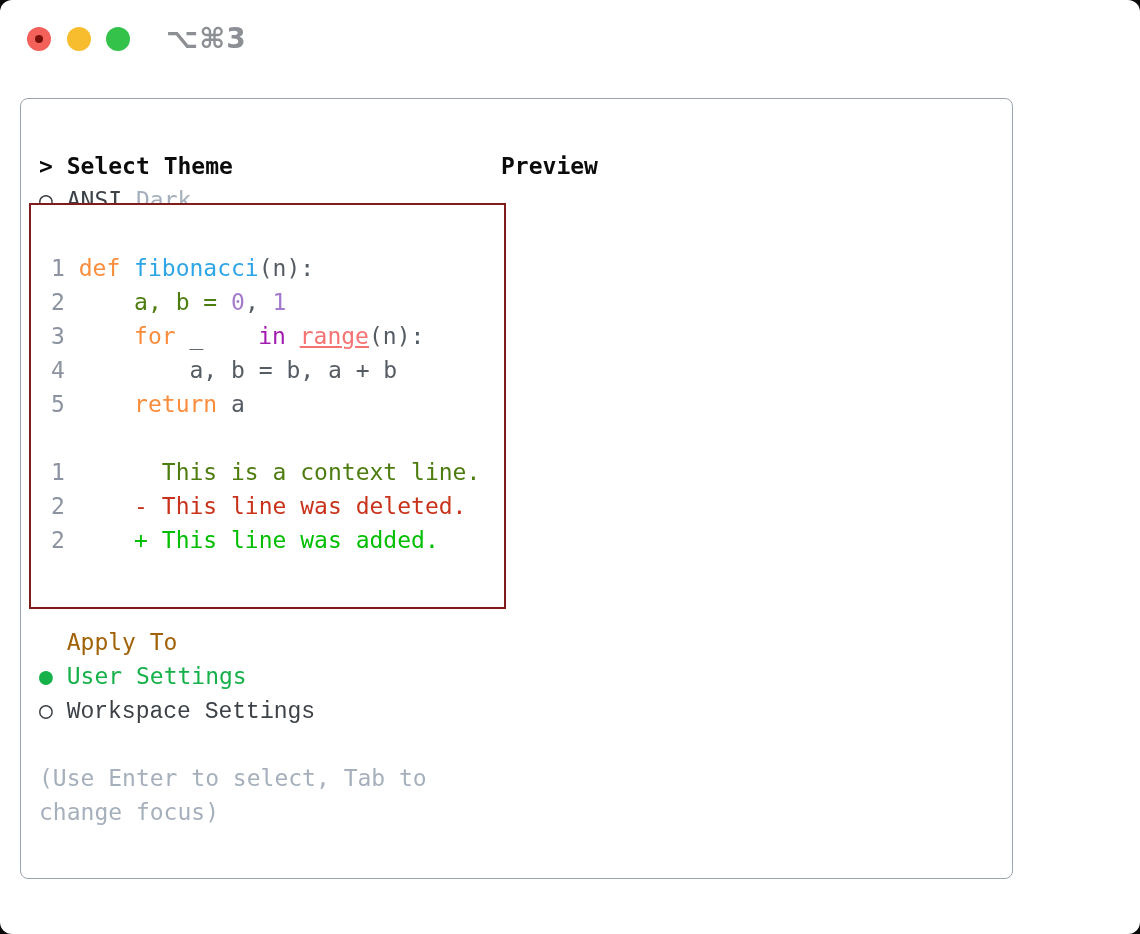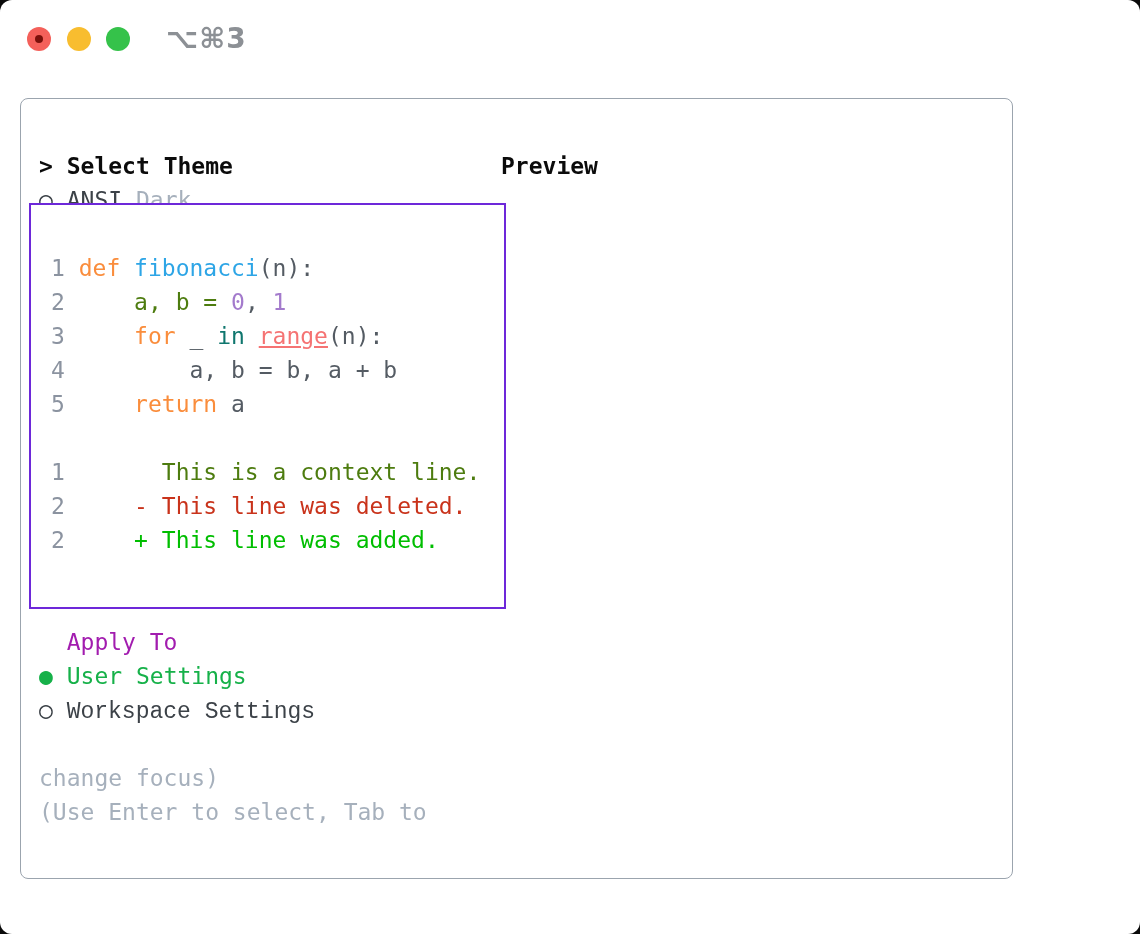--- a/index.html
+++ b/index.html
@@ -23,27 +23,27 @@
   }
   
   .panel {
     position:absolute; left:20px; top:98px; width:993px; height:781px;
     border:1.5px solid #9BA4AE; border-radius:8px; background:#fff;
   }
   .row { height:34px; line-height:34px; font-size:23px; white-space:pre; color:#3C4248; }
   .row.header { font-weight:bold; color:#0b0b0b; }
   .spacer { height:34px; }
   .left-col  { position:absolute; left:18px; top:50px; }
-  .section-header { color:#a21caf; padding-left:2ch; }
+  .section-header { color:#a16207; padding-left:2ch; }
   .hint div { height:34px; line-height:34px; font-size:23px; white-space:pre; }
   
   .right-col { position:absolute; left:480px; top:50px; }
   .preview-box {
     position:absolute; left:8px; top:104px; width:477px; height:406px;
-    border:2px solid #6d28d9; background:#ffffff;
+    border:2px solid #7f1d1d; background:#ffffff;
     padding:46px 0 4px 20px; overflow:hidden;
   }
   .code-line { height:34px; line-height:34px; font-size:23px; white-space:pre; }
 </style>
 </head>
 <body>
 
 <div class="window">
 
   <div class="titlebar">
@@ -74,33 +74,33 @@
           <div class="row item"><span style="color: rgb(60, 66, 72);">○</span><span style="color: rgb(60, 66, 72);"> XCode</span><span style="color: rgb(166, 176, 188);"> Light</span></div>
         </div>
       <div class="spacer"></div>
       <div class="row section-header">Apply To</div>
       <div id="apply-options">
           <div class="row item"><span style="color: rgb(22, 177, 73);">●</span><span style="color: rgb(22, 177, 73);"> User Settings</span></div>
           <div class="row item"><span style="color: rgb(60, 66, 72);">○</span><span style="color: rgb(60, 66, 72); font-family: Liberation Mono, monospace;"> Workspace Settings</span></div>
         </div>
       <div class="spacer"></div>
       <div class="hint">
+          <div style="color: rgb(166, 176, 188);">(Use Enter to select, Tab to</div>
           <div style="color: rgb(166, 176, 188);">change focus)</div>
-          <div style="color: rgb(166, 176, 188);">(Use Enter to select, Tab to</div>
         </div>
     </div>
 
     <div class="right-col">
       <div class="row header">Preview</div>
     </div>
     <div class="preview-box">
       <div id="preview-lines">
           <div class="code-line"><span style="color: rgb(139, 147, 160);">1 </span><span style="color: rgb(250, 141, 60);">def </span><span style="color: rgb(45, 165, 230);">fibonacci</span><span style="color: rgb(84, 91, 99);">(n):</span></div>
           <div class="code-line"><span style="color: rgb(139, 147, 160);">2 </span><span style="color: #4d7c0f;">    a, b = </span><span style="color: rgb(163, 122, 204);">0</span><span style="color: rgb(84, 91, 99);">, </span><span style="color: rgb(163, 122, 204);">1</span></div>
-          <div class="code-line"><span style="color: rgb(139, 147, 160);">3 </span><span style="color: rgb(84, 91, 99);">    </span><span style="color: rgb(250, 141, 60);">for </span><span style="color: rgb(84, 91, 99);">_ </span><span style="color: #0f766e;">in </span><span style="color: rgb(245, 115, 115); text-decoration: underline;">range</span><span style="color: rgb(84, 91, 99);">(n):</span></div>
+          <div class="code-line"><span style="color: rgb(139, 147, 160);">3 </span><span style="color: rgb(84, 91, 99);">    </span><span style="color: rgb(250, 141, 60);">for </span><span style="color: rgb(84, 91, 99);">_ </span><span style="color: #a21caf; margin-left: 41px;">in </span><span style="color: rgb(245, 115, 115); text-decoration: underline;">range</span><span style="color: rgb(84, 91, 99);">(n):</span></div>
           <div class="code-line"><span style="color: rgb(139, 147, 160);">4 </span><span style="color: rgb(84, 91, 99);">        a, b = b, a + b</span></div>
           <div class="code-line"><span style="color: rgb(139, 147, 160);">5 </span><span style="color: rgb(84, 91, 99);">    </span><span style="color: rgb(250, 141, 60);">return </span><span style="color: rgb(84, 91, 99);">a</span></div>
           <div class="code-line">&nbsp;</div>
           <div class="code-line"><span style="color: rgb(139, 147, 160);">1 </span><span style="color: #4d7c0f;">      This is a context line.</span></div>
           <div class="code-line"><span style="color: rgb(139, 147, 160);">2 </span><span style="color: rgb(201, 51, 27);">    - This line was deleted.</span></div>
           <div class="code-line"><span style="color: rgb(139, 147, 160);">2 </span><span style="color: rgb(0, 190, 0);">    + This line was added.</span></div>
         </div>
     </div>
 
   </div>

